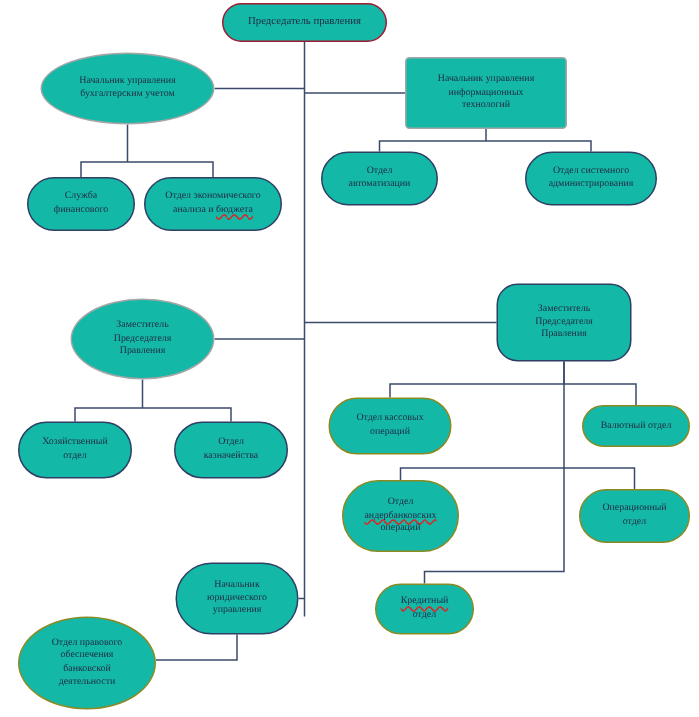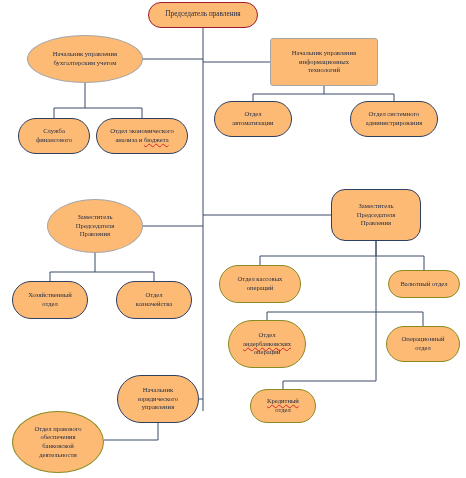--- a/index.html
+++ b/index.html
@@ -28,21 +28,21 @@
     pointer-events: none;
   }
   .node {
     position: absolute;
     box-sizing: border-box;
     display: flex;
     flex-direction: column;
     align-items: center;
     justify-content: center;
     text-align: center;
-    background: #fdba74;
+    background: #14b8a6;
     line-height: 1.32;
     color: #1f2a44;
     z-index: 2;
   }
   .node .ln {
     display: block;
     white-space: nowrap;
   }
   
   .sh-stadium  { border-radius: 999px; }

